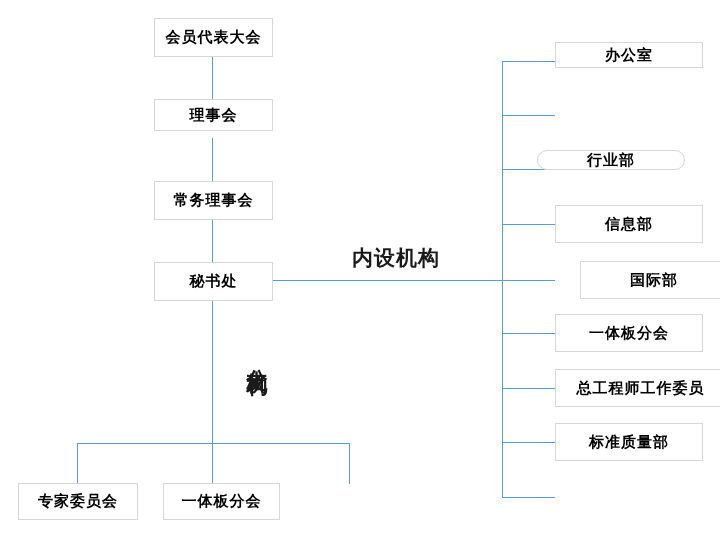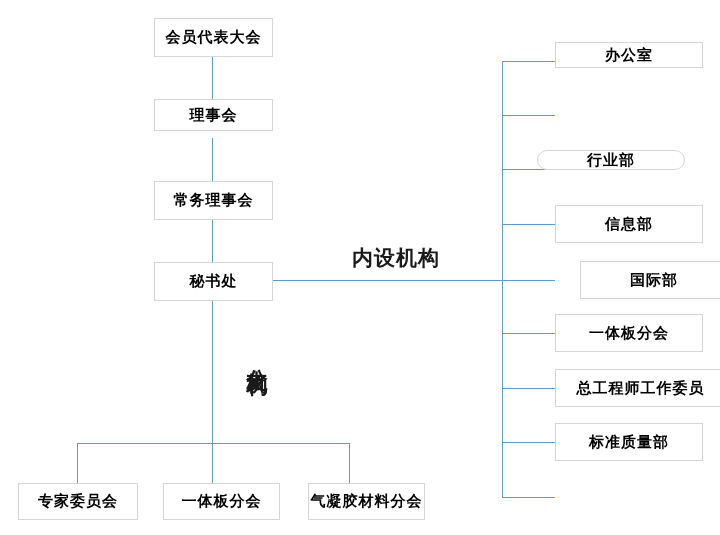--- a/index.html
+++ b/index.html
@@ -91,15 +91,14 @@
   <div class="node" style="left:555px; top:42px;  width:148px; height:26px;">办公室</div>
   <div class="node" style="left:537px; top:150px; width:148px; height:20px;border-radius:17px;">行业部</div>
   <div class="node" style="left:555px; top:205px; width:148px; height:38px;">信息部</div>
   <div class="node" style="left:555px; top:261px; width:148px; height:38px;margin-left:25px;">国际部</div>
   <div class="node" style="left:555px; top:314px; width:148px; height:38px;">一体板分会</div>
   <div class="node" style="left:555px; top:369px; width:171px; height:38px;">总工程师工作委员</div>
   <div class="node" style="left:555px; top:423px; width:148px; height:38px;">标准质量部</div>
 
   <div class="node" style="left:18px;  top:483px; width:120px; height:37px;">专家委员会</div>
   <div class="node" style="left:163px; top:483px; width:117px; height:37px;">一体板分会</div>
-  <div class="node" style="left:308px; top:483px; width:117px; height:37px;">气凝胶材料分会</div>
 
 </div>
 
 </body></html>

